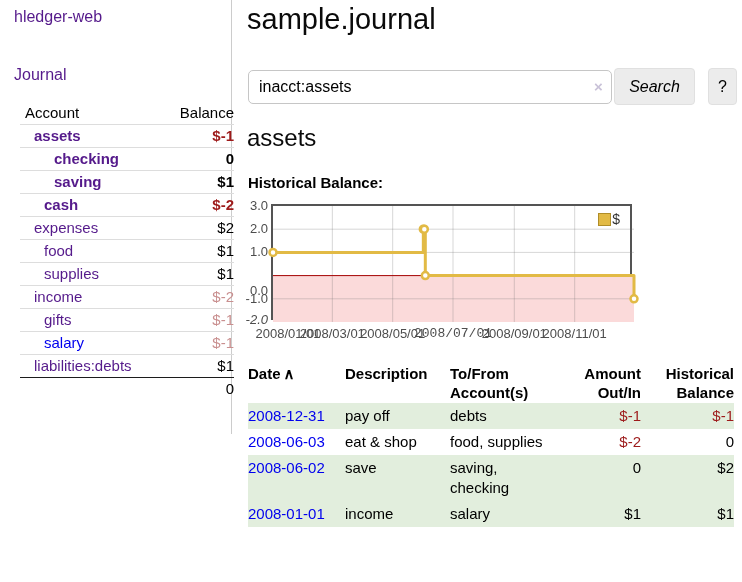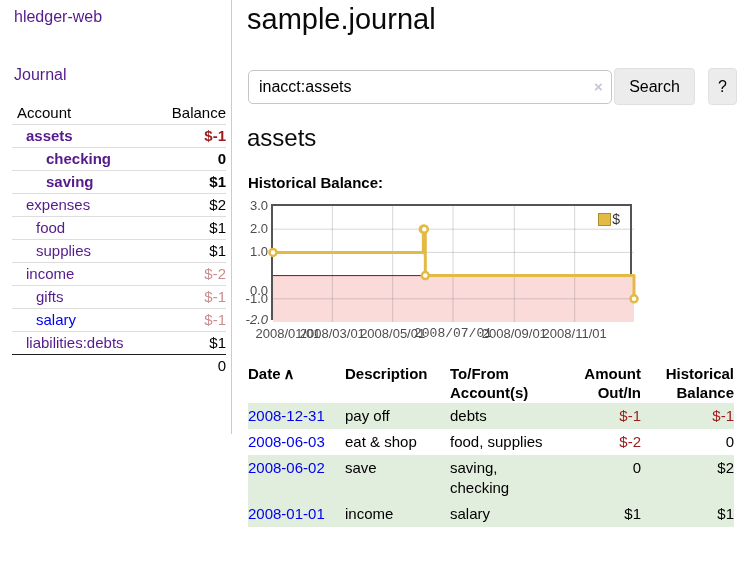--- a/index.html
+++ b/index.html
@@ -13,21 +13,21 @@
   body{
     width:742px;height:582px;position:relative;background:#fff;
     font-family:"Liberation Sans",sans-serif;color:#000;overflow:hidden;
   }
   a{text-decoration:none;cursor:pointer;}
 
   
   #divider{position:absolute;left:231px;top:0;width:1px;height:434px;background:#ccc;}
   #brand{position:absolute;left:14px;top:8px;font-size:16px;color:var(--link-purple);}
   #journal-link{position:absolute;left:14px;top:66px;font-size:16px;color:var(--link-purple);}
-  #accounts{position:absolute;left:12px;top:102px;width:214px;border-collapse:collapse;table-layout:fixed;}
+  #accounts{position:absolute;left:20px;top:102px;width:214px;border-collapse:collapse;table-layout:fixed;}
   #accounts th,#accounts td{padding:2px 0;line-height:18px;font-size:15px;font-weight:normal;}
   #accounts th{color:#000;}
   #accounts th.acct-h{text-align:left;padding-left:5px;}
   #accounts th.bal-h{text-align:right;}
   #accounts tbody tr{border-top:1px solid #ddd;}
   #accounts tbody tr.total{border-top:1px solid #1c1c1c;}
   #accounts td.bal{text-align:right;color:#000;}
   #accounts td.bal.neg-strong{color:var(--negative-strong);}
   #accounts td.bal.neg-soft{color:var(--negative-soft);}
   #accounts a{color:var(--link-purple);}
@@ -42,21 +42,21 @@
   #search-form{position:absolute;left:248px;top:68px;width:490px;height:38px;}
   #search-input{
     position:absolute;left:0;top:2px;width:364px;height:34px;border:1px solid #c6c6c6;border-radius:5px;
     font-family:"Liberation Sans",sans-serif;font-size:16px;padding:0 24px 0 10px;color:#000;outline:none;background:#fff;
   }
   #clear-x{position:absolute;left:346px;top:10px;font-size:15px;font-weight:bold;color:#c9c2d8;line-height:18px;cursor:pointer;}
   .btn{
     position:absolute;top:0;height:37px;background:#ececec;border:1px solid #e0e0e0;border-radius:4px;
     font-family:"Liberation Sans",sans-serif;font-size:16px;color:#000;cursor:pointer;padding:0;
   }
-  #search-btn{left:366px;width:81px;}
+  #search-btn{left:366px;width:81px;font-style:italic;}
   #help-btn{left:460px;width:29px;}
 
   
   #acct-heading{position:absolute;left:247px;top:124px;margin:0;font-size:24px;font-weight:normal;color:#0a0a0a;}
   #hb-label{position:absolute;left:248px;top:174px;font-size:15px;font-weight:bold;}
   #plot{position:absolute;left:271px;top:204px;width:361px;height:116px;border:2px solid #545454;background:#fff;}
   #chart-svg{position:absolute;left:0;top:0;overflow:visible;}
   #legend{position:absolute;right:10px;top:5px;display:flex;align-items:center;font-size:14px;color:#333;}
   #legend-swatch{display:inline-block;width:13px;height:13px;background:var(--chart-line-gold);border:1px solid #b08d28;margin-right:1px;}
   .ytick{position:absolute;left:228px;width:40px;text-align:right;font-size:13px;color:#4d4d4d;line-height:16px;}
@@ -96,20 +96,24 @@
       <td class="pad1"><a>assets</a></td>
       <td class="bal neg-strong">$-1</td>
     </tr>
     <tr class="inq">
       <td class="pad3"><a>checking</a></td>
       <td class="bal">0</td>
     </tr>
     <tr class="inq">
       <td class="pad3"><a>saving</a></td>
       <td class="bal">$1</td>
+    </tr>
+    <tr class="inq">
+      <td class="pad2"><a>cash</a></td>
+      <td class="bal neg-strong">$-2</td>
     </tr>
     <tr>
       <td class="pad1"><a>expenses</a></td>
       <td class="bal">$2</td>
     </tr>
     <tr>
       <td class="pad2"><a>food</a></td>
       <td class="bal">$1</td>
     </tr>
     <tr>

